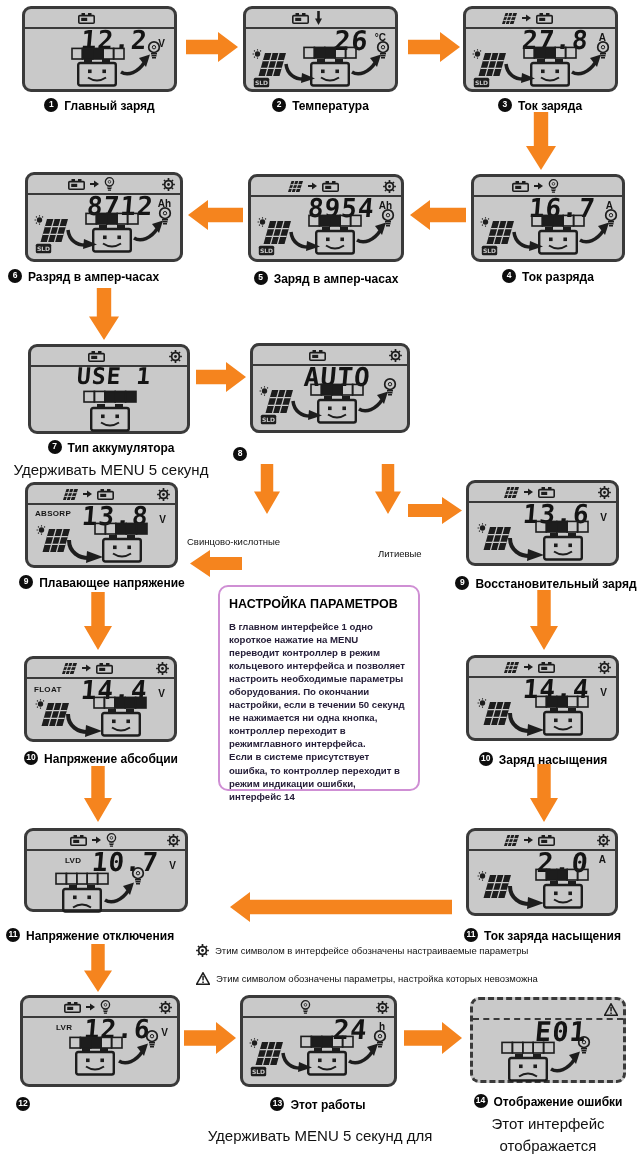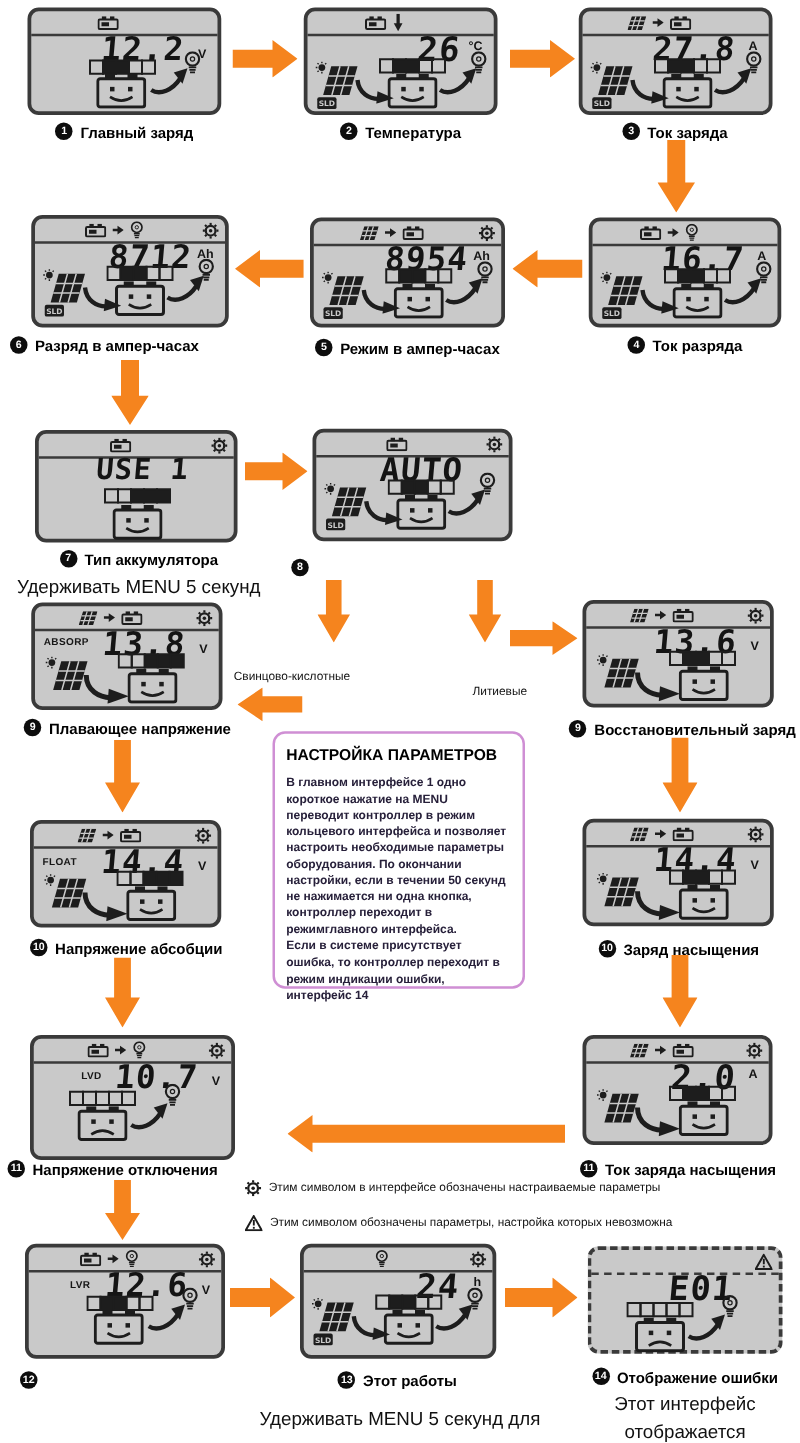--- a/index.html
+++ b/index.html
@@ -361,21 +361,21 @@
         <span class="bicon" style="left:130px;top:32px"><svg width="14" height="19" viewBox="0 0 14 19">
             <g transform="scale(1)">
               <circle cx="7" cy="6.2" r="5.3" fill="none" stroke="#1d1d1d" stroke-width="1.7"></circle>
               <circle cx="7" cy="6.2" r="1.7" fill="none" stroke="#1d1d1d" stroke-width="1"></circle>
               <path d="M4,12.8 H10 M4.5,14.8 H9.5 M5,16.8 H9" stroke="#1d1d1d" stroke-width="1.4"></path>
             </g>
           </svg></span>
       </div>
       <div class="lbl c" style="left:238px;top:271px;width:176px">
         <span class="badge">5</span>
-        <span class="lbl-text">Режим в ампер-часах</span>
+        <span class="lbl-text">Заряд в ампер-часах</span>
       </div>
       <div class="screen" style="left:25px;top:172px;width:158px;height:90px">
         <div class="tbar">
           <span class="ticon">
             <svg width="17" height="11" viewBox="0 0 17 11">
               <rect x="3.5" y="0" width="3.5" height="3" fill="#1d1d1d"></rect>
               <rect x="10" y="0" width="3.5" height="3" fill="#1d1d1d"></rect>
               <rect x="0.8" y="2.6" width="15.4" height="7.6" rx="1" fill="none" stroke="#1d1d1d" stroke-width="1.6"></rect>
               <rect x="3.2" y="4.8" width="6" height="3.2" fill="#1d1d1d"></rect>
             </svg>
@@ -792,21 +792,21 @@
             <rect x="1.2" y="4" width="37.6" height="22.5" rx="2" fill="none" stroke="#1d1d1d" stroke-width="2.4"></rect>
             <rect x="11" y="10.5" width="3.6" height="3.6" fill="#1d1d1d"></rect>
             <rect x="25.4" y="10.5" width="3.6" height="3.6" fill="#1d1d1d"></rect>
             <path d="M11,18.5 Q20,24.5 29,18.5" stroke="#1d1d1d" stroke-width="2" fill="none"></path>
           </svg></span>
       </div>
       <div class="lbl c" style="left:458px;top:752px;width:170px">
         <span class="badge">10</span>
         <span class="lbl-text">Заряд насыщения</span>
       </div>
-      <div class="screen" style="left:24px;top:828px;width:164px;height:100px">
+      <div class="screen" style="left:24px;top:828px;width:164px;height:84px">
         <div class="tbar">
           <span class="ticon">
             <svg width="17" height="11" viewBox="0 0 17 11">
               <rect x="3.5" y="0" width="3.5" height="3" fill="#1d1d1d"></rect>
               <rect x="10" y="0" width="3.5" height="3" fill="#1d1d1d"></rect>
               <rect x="0.8" y="2.6" width="15.4" height="7.6" rx="1" fill="none" stroke="#1d1d1d" stroke-width="1.6"></rect>
               <rect x="3.2" y="4.8" width="6" height="3.2" fill="#1d1d1d"></rect>
             </svg>
           </span>
           <span class="ticon">

